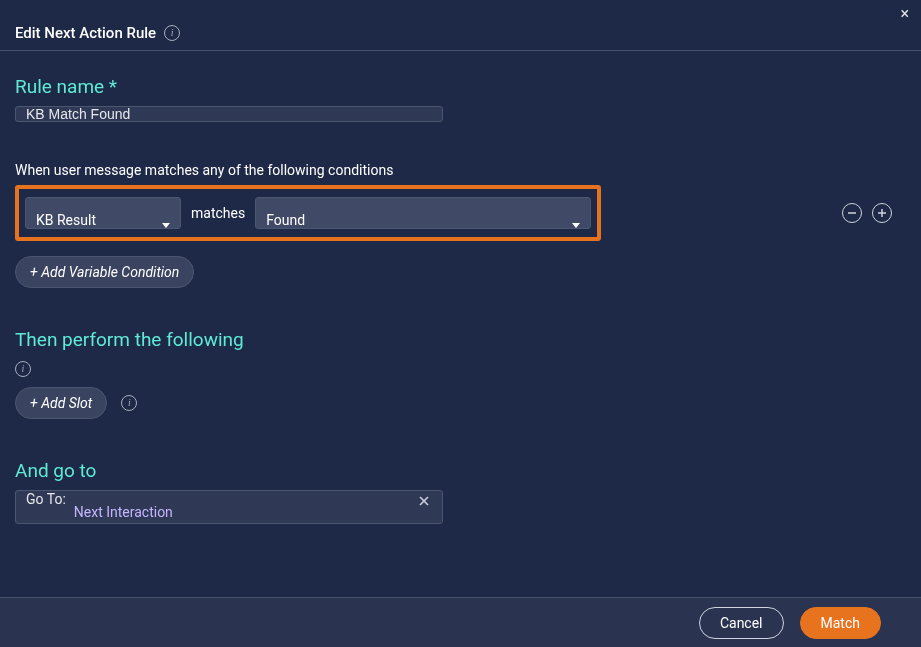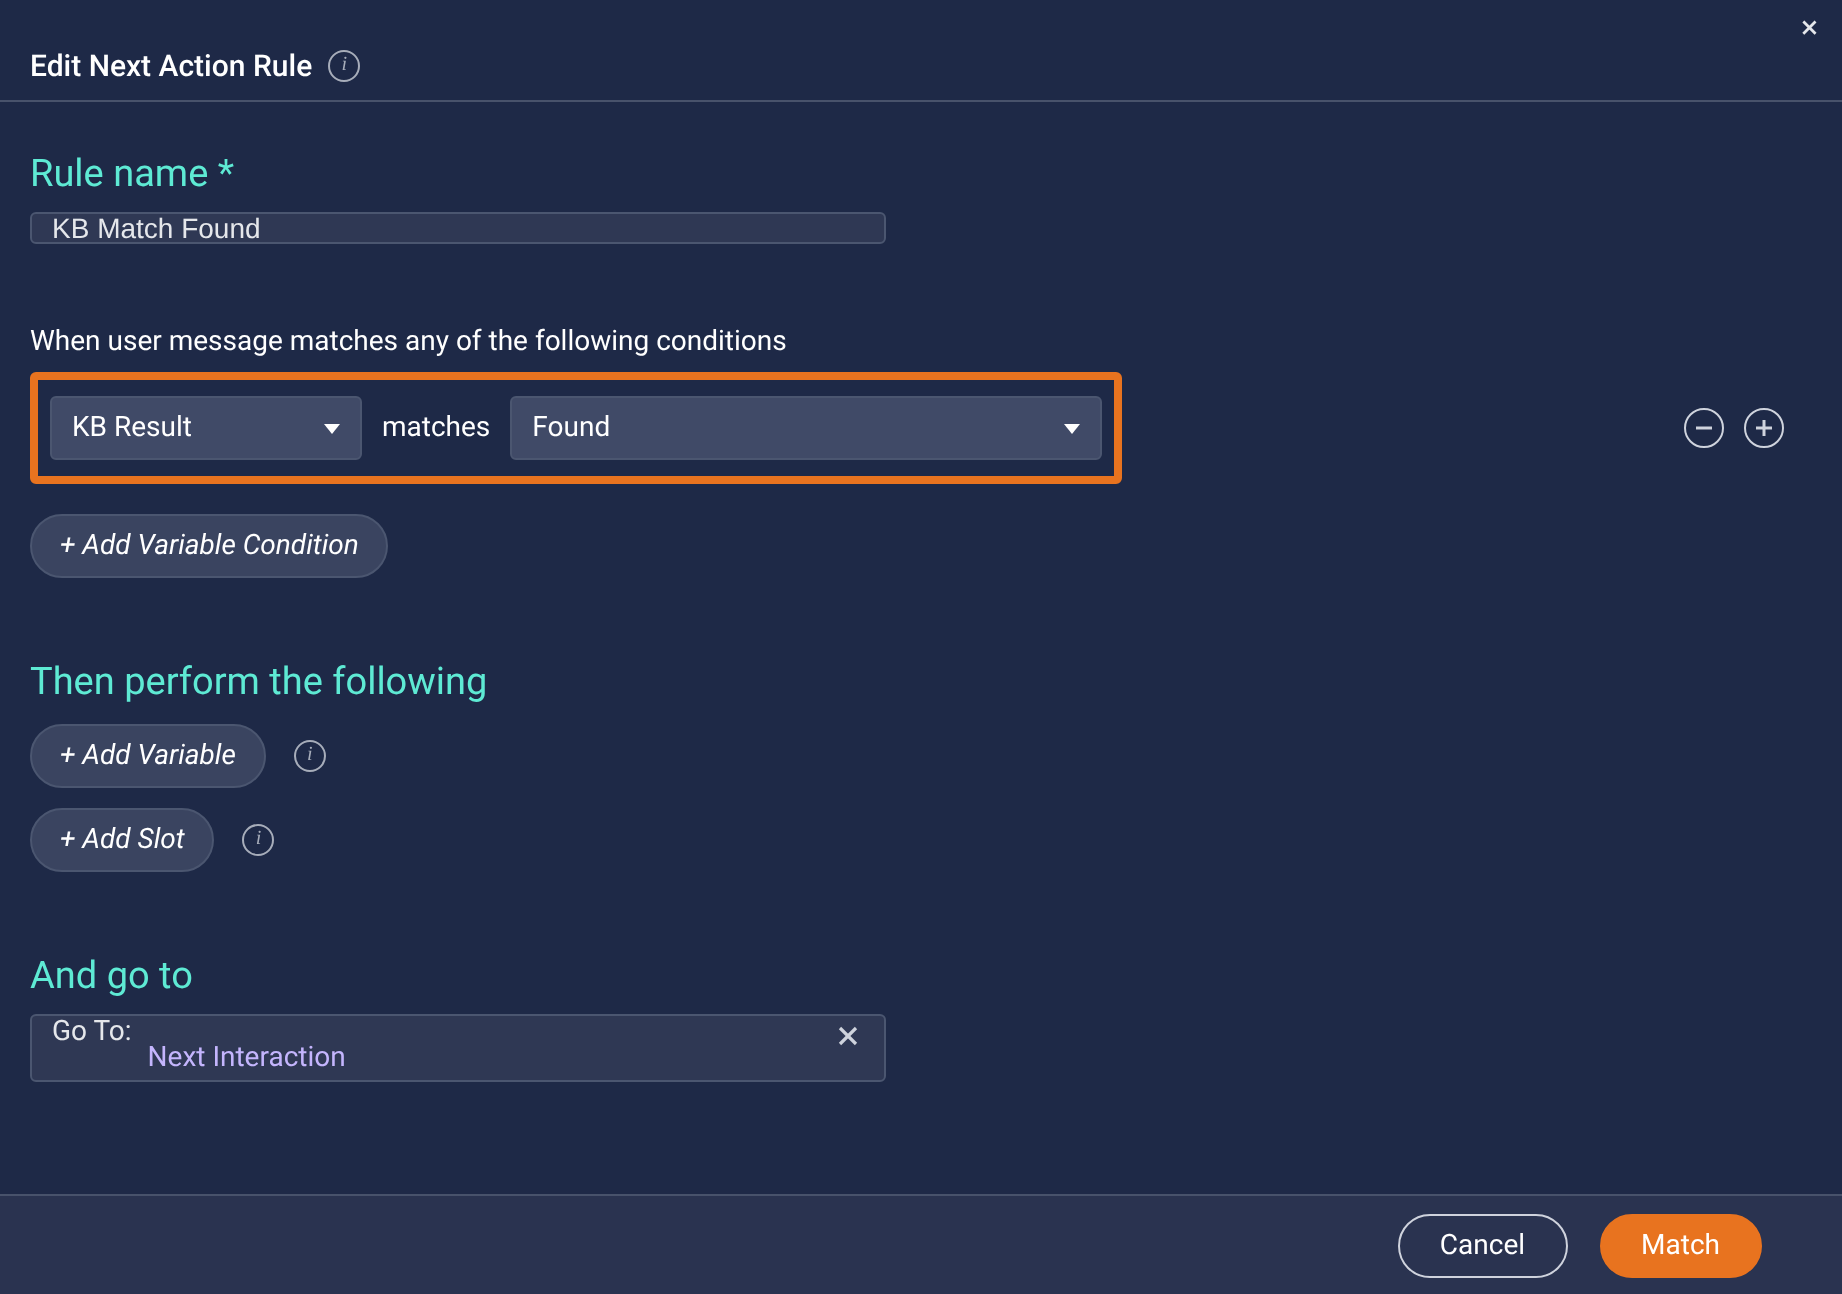--- a/index.html
+++ b/index.html
@@ -98,30 +98,30 @@
     align-items: center;
     padding: 8px 6px;
     gap: 8px;
   }
   .select-box {
     background: #404a67;
     border: 1px solid #4b5670;
     border-radius: 3px;
     height: 32px;
     display: flex;
-    align-items: center;
+    align-items: flex-end;
     justify-content: space-between;
     padding: 0 10px;
     color: #fff;
     font-size: 14px;
     cursor: pointer;
     gap: 12px;
   }
   .select-box.var { width: 156px; }
-  .select-box.val { width: 296px; }
+  .select-box.val { width: 336px; }
   .chevron-down {
     width: 0; height: 0;
     border-left: 4px solid transparent;
     border-right: 4px solid transparent;
     border-top: 5px solid #fff;
     margin-left: 6px;
   }
   .matches-label {
     padding: 0 2px;
     color: #fff;
@@ -260,21 +260,20 @@
       </div>
     </div>
 
     <div class="add-var-cond-wrap">
       <div class="pill-btn">+ Add Variable Condition</div>
     </div>
 
     <div class="field-label then-label">Then perform the following</div>
 
     <div class="pill-row">
-      <div class="pill-btn">+ Add Variable</div>
       <span class="info-icon">i</span>
     </div>
     <div class="pill-row">
       <div class="pill-btn">+ Add Slot</div>
       <span class="info-icon">i</span>
     </div>
 
     <div class="field-label and-go-label">And go to</div>
     <div class="goto-box">
       <span class="goto-prefix">Go To:</span>

